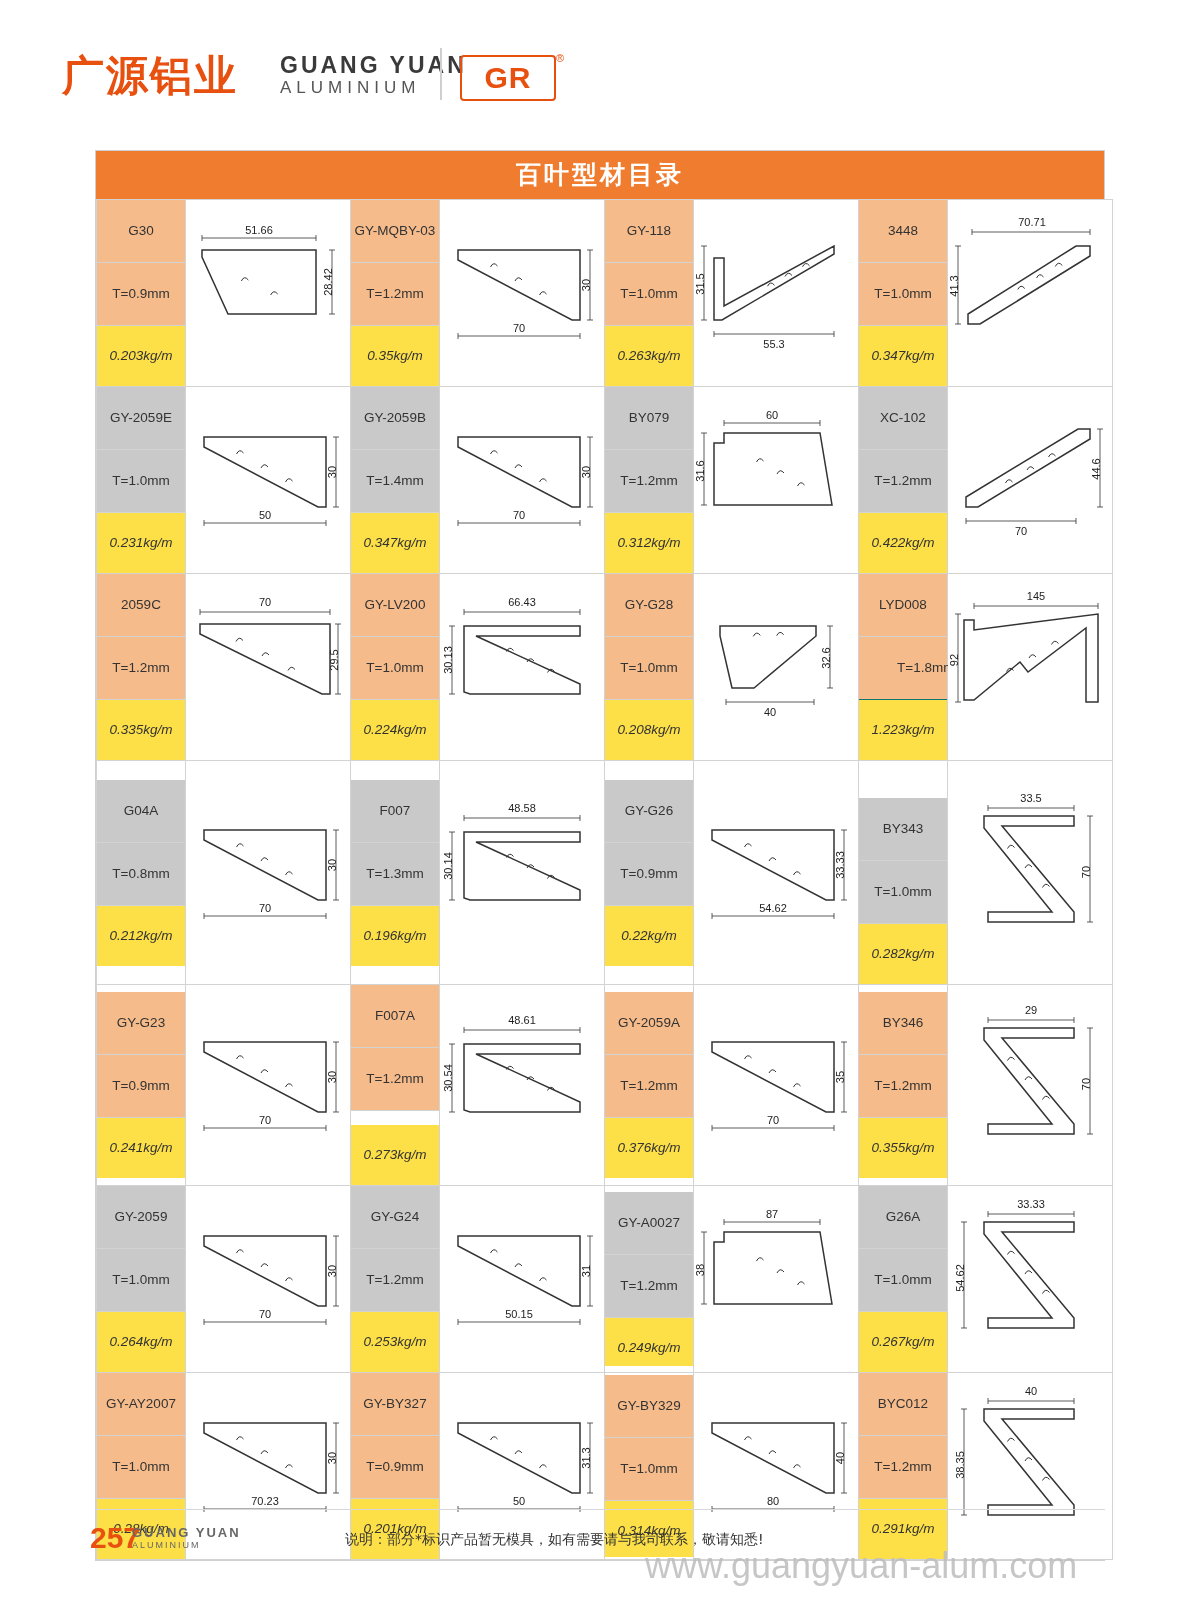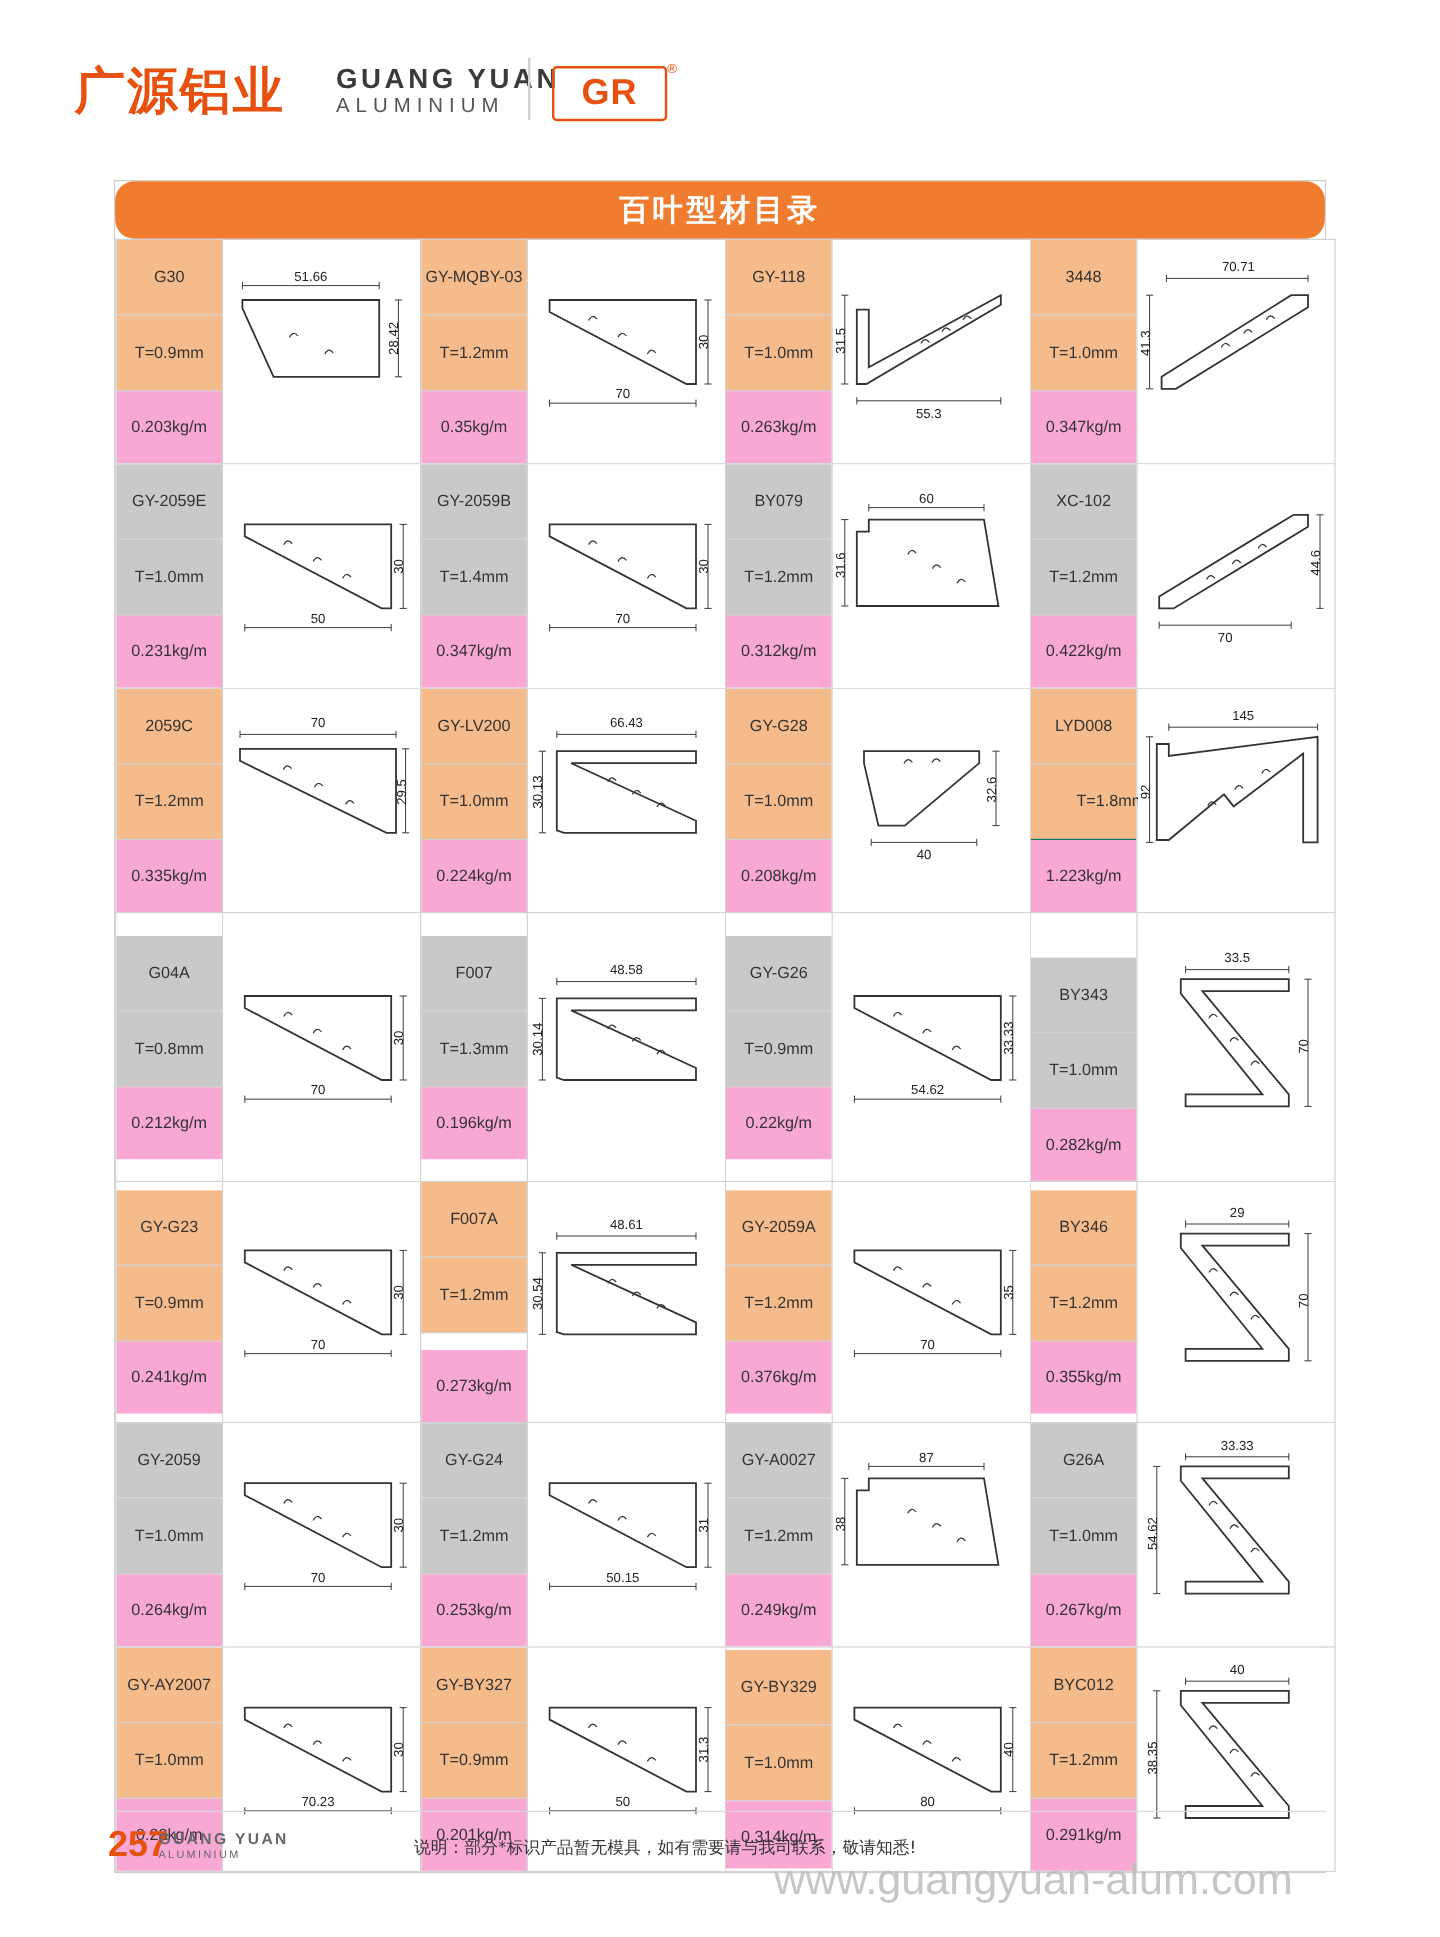--- a/index.html
+++ b/index.html
@@ -45,21 +45,21 @@
   .catalog{
     position:absolute;left:95px;top:150px;width:1010px;
     border:1px solid #d0d0d0;
     box-sizing:border-box;
   }
   .cat-title{
     background:#ef7c2f;color:#ffffff;
     font-family:"DejaVu Sans", sans-serif;
     font-size:25px;font-weight:bold;text-align:center;
     letter-spacing:3px;
-    height:48px;line-height:48px;border-radius:16px;
+    height:48px;line-height:48px;
   }
   table.grid{
     border-collapse:collapse;width:100%;table-layout:fixed;
   }
   table.grid td{
     border:1px solid #d3d3d3;
     padding:0;vertical-align:middle;
   }
   td.label{
     width:88px;
@@ -68,21 +68,21 @@
     height:62px;
   }
   td.draw{
     width:164px;
     height:186px;
     position:relative;
     background:#fff;
   }
   .lab-o{background:#f6bb8a;}
   .lab-g{background:#c9c9c9;}
-  .lab-w{background:#f9a8d4;}
+  .lab-w{background:#fde047;font-style:italic;}
   svg{display:block;}
   .dimtxt{font-family:"Liberation Sans", sans-serif;font-size:11px;fill:#222;}
   
   .footer{
     position:absolute;left:0;top:1509px;width:1200px;height:106px;
   }
   .foot-rule{
     position:absolute;left:95px;top:0px;width:1010px;height:1px;background:#d8d8d8;
   }
   .pageno{
@@ -593,21 +593,21 @@
               <text class="dimtxt" x="79" y="130" text-anchor="middle">50.15</text>
               <line x1="150" y1="48" x2="150" y2="118" stroke="#333" stroke-width="0.8"></line>
           <line x1="147" y1="48" x2="153" y2="48" stroke="#333" stroke-width="0.8"></line>
           <line x1="147" y1="118" x2="153" y2="118" stroke="#333" stroke-width="0.8"></line>
               <text class="dimtxt" x="150" y="83" text-anchor="middle" transform="rotate(-90 150 83)">31</text>
             </svg>
           </td>
           <td class="label">
             <div class="lab-g" style="height:62px;line-height:62px;">GY-A0027</div>
             <div class="lab-g" style="height:62px;line-height:62px;border-top:1px solid #d3d3d3;border-bottom:1px solid #d3d3d3;">T=1.2mm</div>
-            <div class="lab-w" style="height:60px;line-height:60px;">0.249kg/m</div>
+            <div class="lab-w" style="height:48px;line-height:60px;">0.249kg/m</div>
           </td>
           <td class="draw">
             <svg width="160" height="182" viewBox="0 0 160 182">
               <path d="M 20 116 L 20 54 L 30 54 L 30 44 L 126 44 L 138 116 L 30 116 Z" fill="none" stroke="#333" stroke-width="1.5"></path>
               <path d="M 62.5 73 q 3 -6 7 -1" fill="none" stroke="#333" stroke-width="1"></path>
               <path d="M 83 85 q 3 -6 7 -1" fill="none" stroke="#333" stroke-width="1"></path>
               <path d="M 103.5 97 q 3 -6 7 -1" fill="none" stroke="#333" stroke-width="1"></path>
               <line x1="30" y1="34" x2="126" y2="34" stroke="#333" stroke-width="0.8"></line>
           <line x1="30" y1="31" x2="30" y2="37" stroke="#333" stroke-width="0.8"></line>
           <line x1="126" y1="31" x2="126" y2="37" stroke="#333" stroke-width="0.8"></line>

